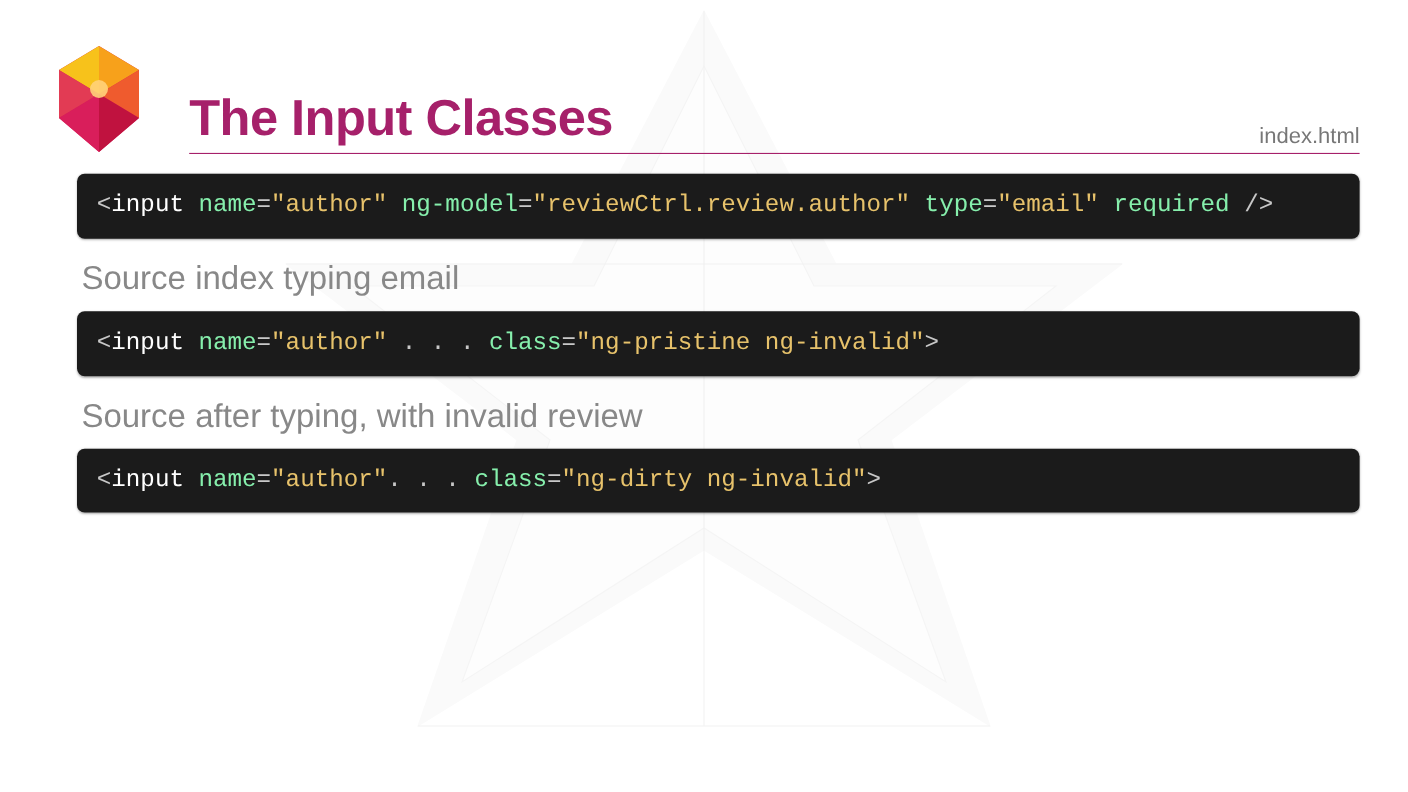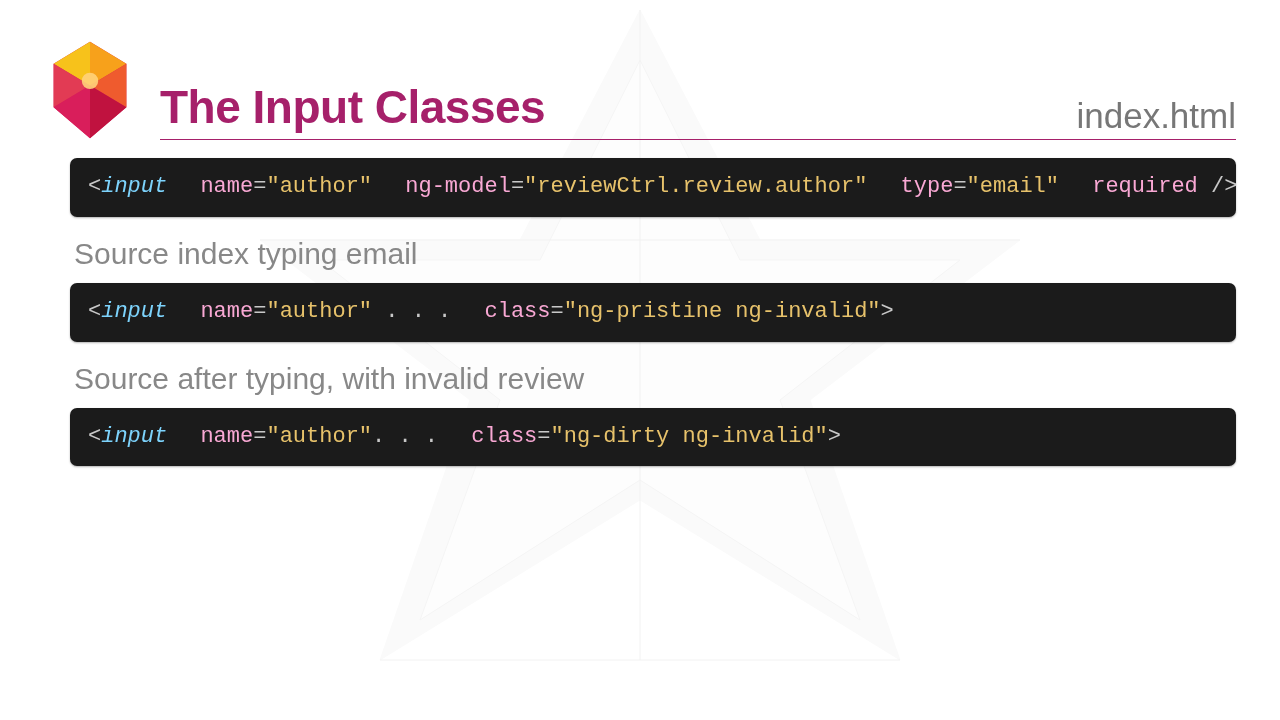--- a/index.html
+++ b/index.html
@@ -17,21 +17,21 @@
 
   .slide {
     position: relative;
     z-index: 1;
     padding: 40px 44px 0 44px;
   }
 
   .header-row {
     display: flex;
     align-items: flex-end;
-    gap: 24px;
+    gap: 36px;
   }
 
   .logo {
     width: 92px;
     height: 100px;
     flex-shrink: 0;
   }
 
   .title-wrap {
     flex: 1;
@@ -51,21 +51,21 @@
     border: none;
     border-top: 1px solid #a6206a;
     margin-top: 2px;
   }
 
   .filename {
     position: absolute;
     right: 0;
     bottom: 4px;
     color: #777;
-    font-size: 35px;
+    font-size: 20px;
     font-weight: 400;
   }
 
   .content {
     margin-left: 26px;
     margin-top: 18px;
   }
 
   .code-block {
     background: #1b1b1b;
@@ -83,22 +83,22 @@
 
   .sub-heading {
     color: #888;
     font-size: 30px;
     font-weight: 400;
     margin: 12px 0 12px 4px;
   }
 
   
   .tok-punct  { color: #c8c8c8; }
-  .tok-tag    { color: #7dd3fc; font-style: italic; }
-  .tok-attr   { color: #f9a8d4; margin-left: 20px; }
+  .tok-tag    { color: #ffffff; }
+  .tok-attr   { color: #86efac; }
   .tok-eq     { color: #c8c8c8; }
   .tok-str    { color: #e7c26b; }
 </style>
 </head>
 <body>
 
 <svg class="bg-star" viewBox="0 0 1280 720" preserveAspectRatio="xMidYMid slice">
   <g stroke="#000" stroke-width="1" fill="#000">
     <polygon points="640,10 760,240 1020,240 810,400 900,660 640,500 380,660 470,400 260,240 520,240" fill="#000" opacity="0.4"></polygon>
     <polygon points="640,60 740,260 960,260 780,400 860,620 640,480 420,620 500,400 320,260 540,260" fill="#fff" opacity="0.6"></polygon>

